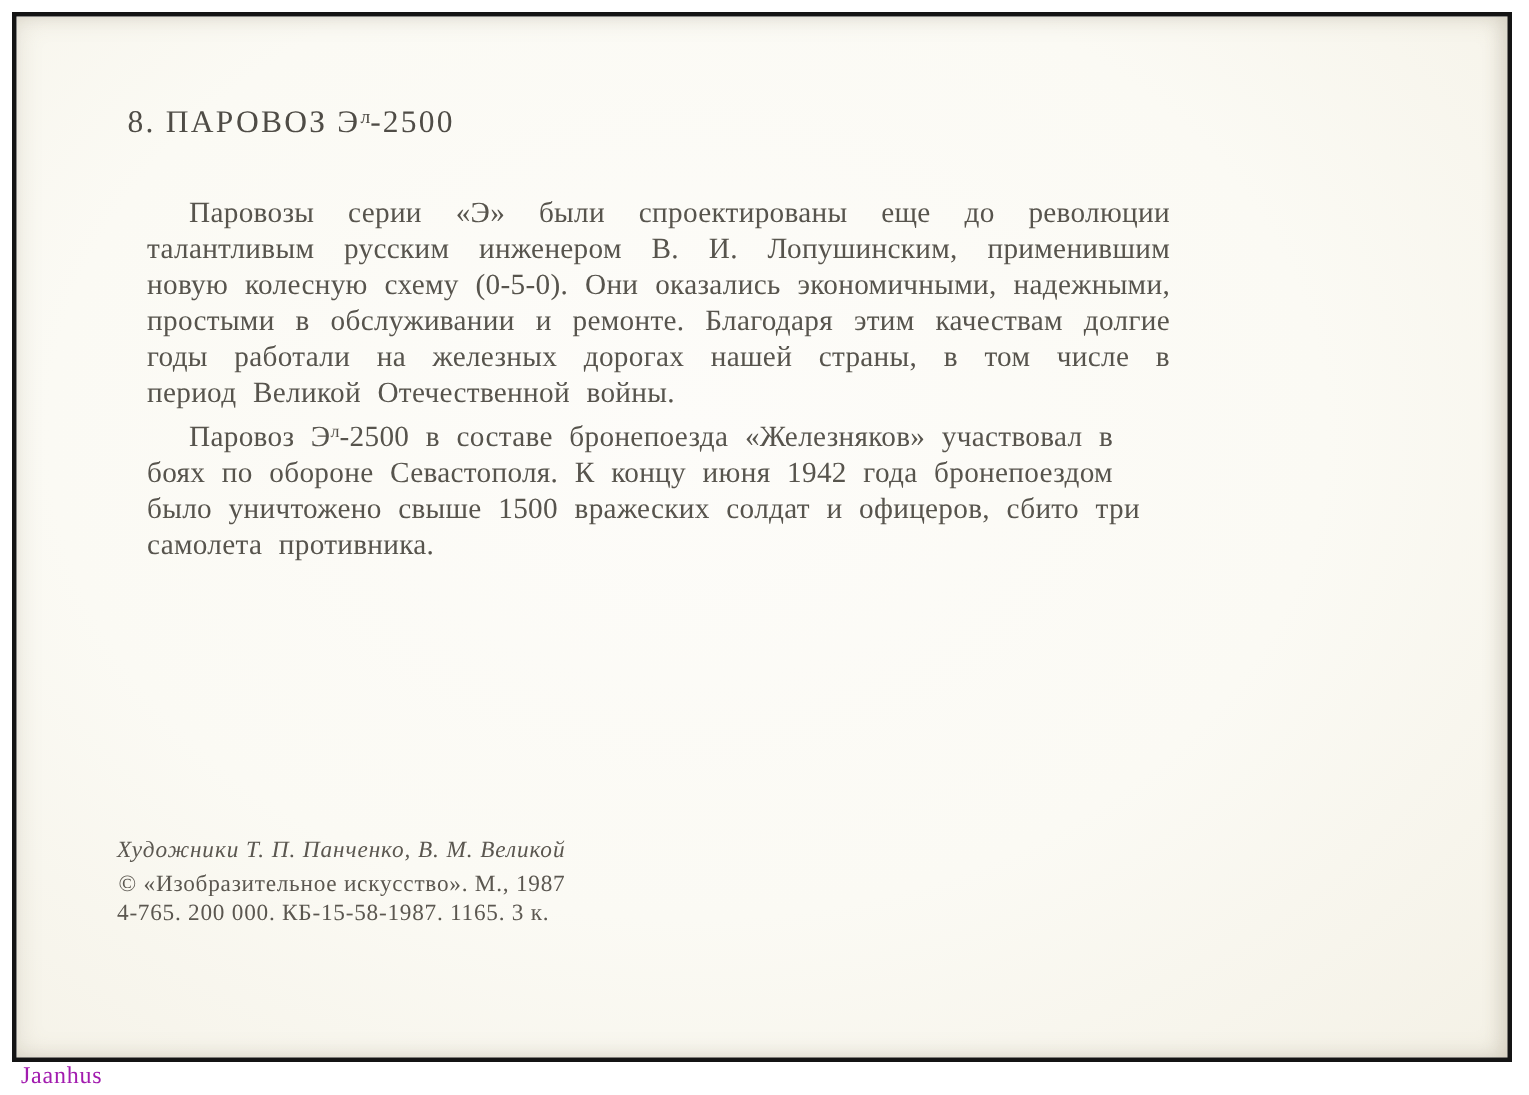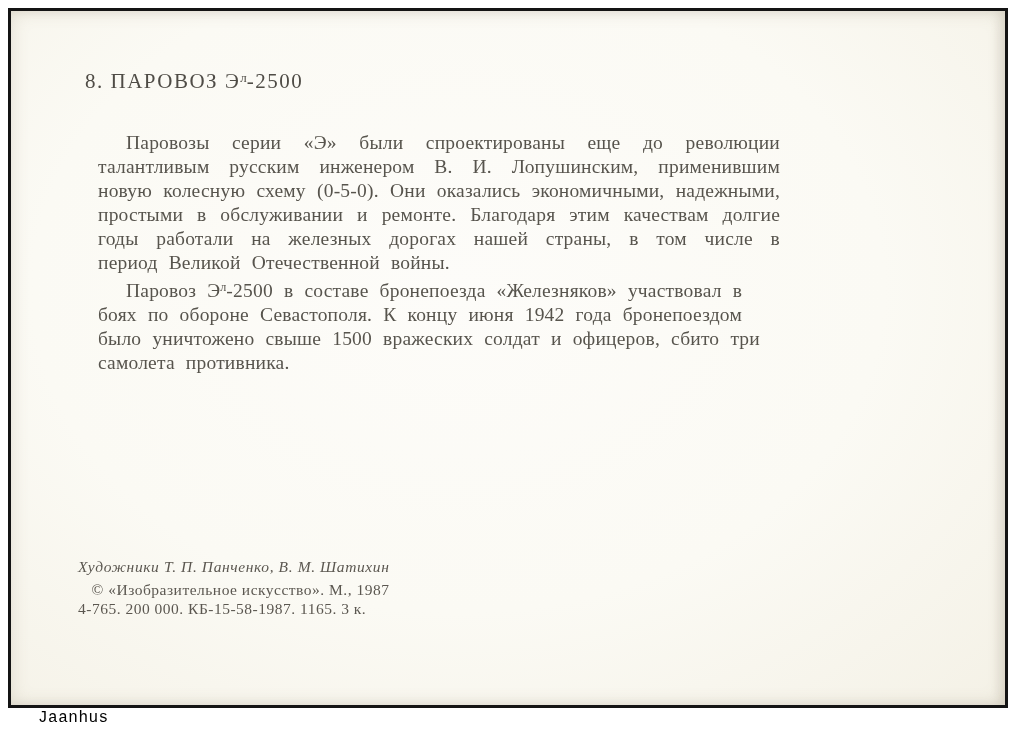--- a/index.html
+++ b/index.html
@@ -102,25 +102,24 @@
     left: 67px;
     top: 610px;
     font-size: 17px;
     letter-spacing: 1.6px;
     color: #55524b;
   }
   .footer-left {
     position: absolute;
     left: 14px;
     top: 709px;
-    font-family: Liberation Mono, monospace;
+    font-family: Liberation Serif, serif;
     font-size: 16px;
-    color: #000000;
+    color: #a21caf;
     letter-spacing: 0.5px;
-    margin-left: 24px;
   }
   .footer-right {
     position: absolute;
     right: 56px;
     top: 706px;
     font-family: "DejaVu Sans", sans-serif;
     font-size: 20px;
     color: #8f8f8f;
     letter-spacing: 1px;
     margin-top: 39px;
@@ -137,21 +136,21 @@
     <div class="card-content">
 
       <div class="card-title">8. ПАРОВОЗ Э<sup class="supL">л</sup>-2500</div>
 
       <div class="body-text">
         <p>Паровозы серии «Э» были спроектированы еще до революции талантливым русским инженером В. И. Лопушинским, применившим новую колесную схему (0-5-0). Они оказались экономичными, надежными, простыми в обслуживании и ремонте. Благодаря этим качествам долгие годы работали на железных дорогах нашей страны, в том числе в период Великой Отечественной войны.</p>
         <p>Паровоз Э<sup class="supL">л</sup>-2500 в составе бронепоезда «Железняков» участвовал в боях по обороне Севастополя. К концу июня 1942 года бронепоездом было уничтожено свыше 1500 вражеских солдат и офицеров, сбито три самолета противника.</p>
       </div>
 
       <div class="credits">
-        <div class="artists">Художники Т. П. Панченко, В. М. Шатихин</div>
+        <div class="artists">Художники Т. П. Панченко, В. М. Великой</div>
         <div class="copyright">© «Изобразительное искусство». М., 1987</div>
         <div class="print-code">4-765. 200 000. КБ-15-58-1987. 1165. 3 к.</div>
       </div>
 
 
     </div>
   </div>
 
   <div class="footer-left">Jaanhus</div>
 

